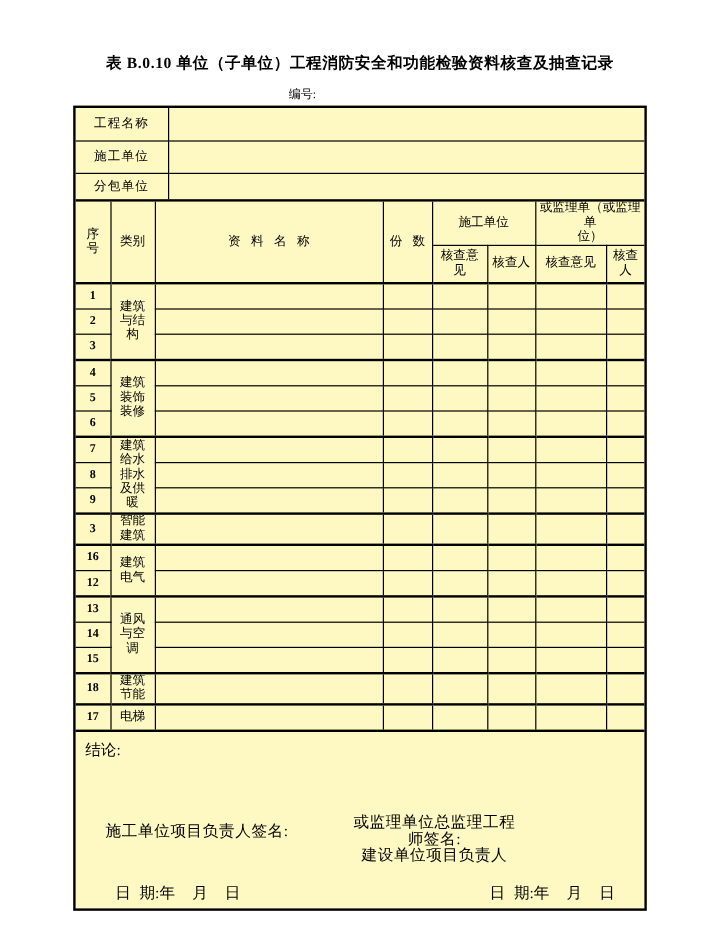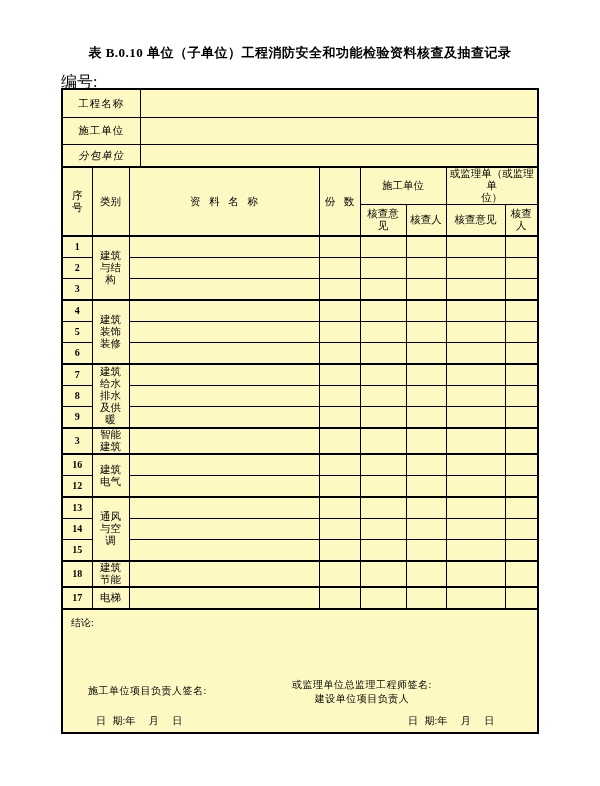--- a/index.html
+++ b/index.html
@@ -7,50 +7,50 @@
     width:600px;height:786px;background:#ffffff;
     font-family:"Liberation Serif","DejaVu Serif",serif;
     color:#000;position:relative;
   }
   .doc-title{
     margin-top:44px;text-align:center;font-size:13px;font-weight:bold;
     letter-spacing:0.5px;white-space:nowrap;
   }
   .table-wrap{width:478px;margin:0 auto;}
   .number-line{
-    text-align:left;font-size:16px;padding:10px 96px 3px 0;height:13px;
+    text-align:center;font-size:10px;padding:10px 96px 3px 0;height:13px;
   }
   .frame{border:2px solid #000;width:474px;background:#fef9c3;}
   .sec-info{border-bottom:2px solid #000;}
   .sec-main{border-bottom:2px solid #000;}
   table{border-collapse:collapse;border:hidden;width:100%;table-layout:fixed;}
   td,th{
     border:1px solid #000;font-size:10.5px;font-weight:normal;
     padding:0;margin:0;text-align:center;vertical-align:middle;
     line-height:12px;overflow:hidden;
   }
   .pre{white-space:pre-line;}
   
   .info-label{width:77px;letter-spacing:1px;}
   .info-value{text-align:left;padding-left:6px;}
   .info-r1 td{height:27px;}
   .info-r2 td{height:26px;}
-  .info-r3 td{height:21px;font-style:italic;}
+  .info-r3 td{height:21px;}
   
   .hdr1 th{height:30px;}
   .hdr2 th{height:30px;border-bottom:2px solid #000;}
   th.span2{border-bottom:2px solid #000;}
   .wsp{word-spacing:6px;}
   
   .dr td{height:20px;}
   .gsep td{border-bottom-width:2px;}
   td.cat{border-bottom-width:2px;line-height:12px;}
   td.num{font-weight:bold;font-size:10px;}
   
-  .concl{position:relative;height:122px;font-size:10px;}
+  .concl{position:relative;height:147px;font-size:13px;}
   .concl-label{position:absolute;left:8px;top:6px;}
   .sign-left{position:absolute;left:25px;top:74px;letter-spacing:0.5px;}
   .sign-right{position:absolute;left:226px;top:68px;width:146px;text-align:center;line-height:14px;letter-spacing:0.5px;}
   .date-line{position:absolute;bottom:4px;white-space:nowrap;}
   .date-left{left:33px;}
   .date-right{left:345px;}
   .date-ymd{word-spacing:11px;}
   .dlabel{word-spacing:4px;}
 </style>
 </head>

